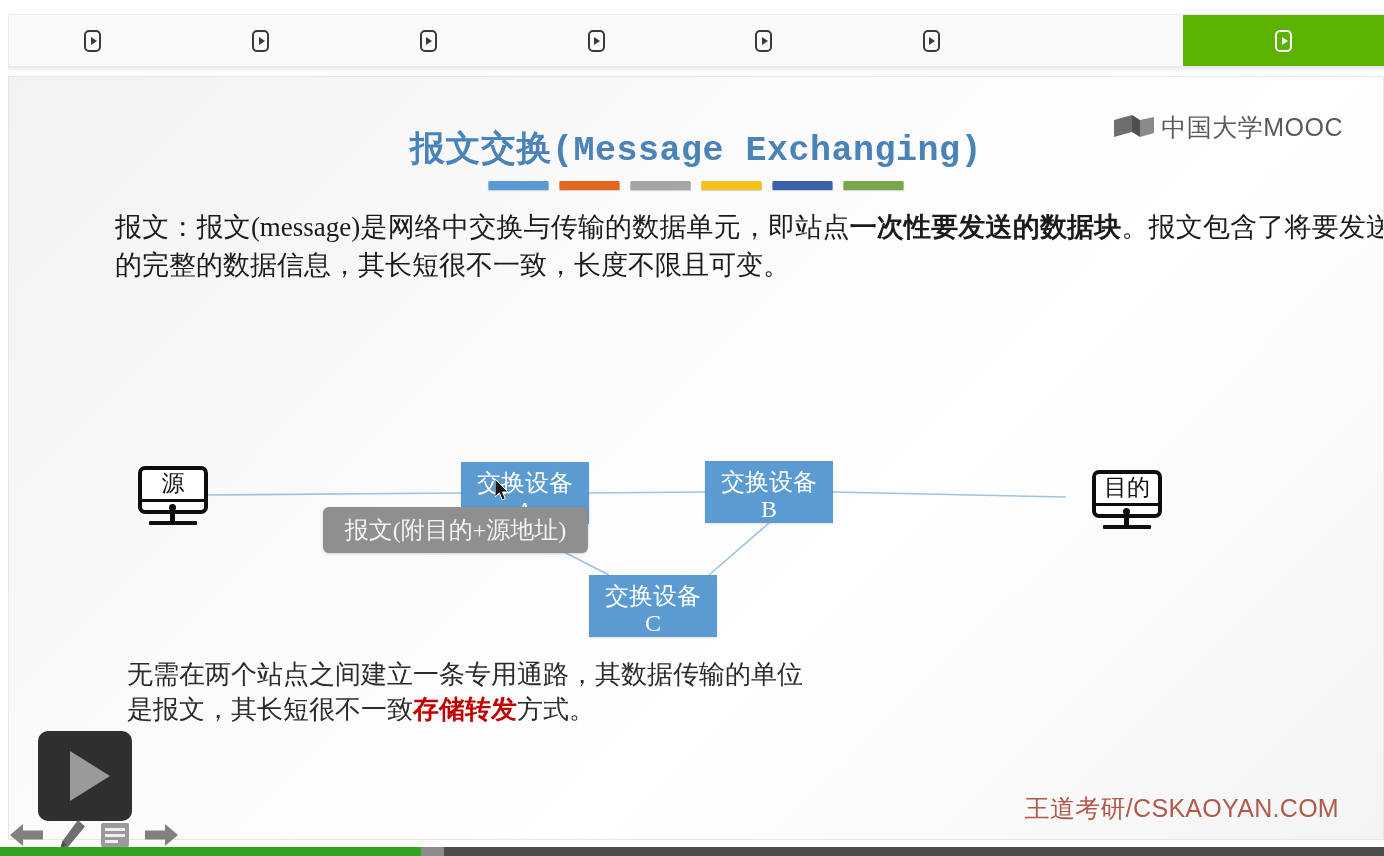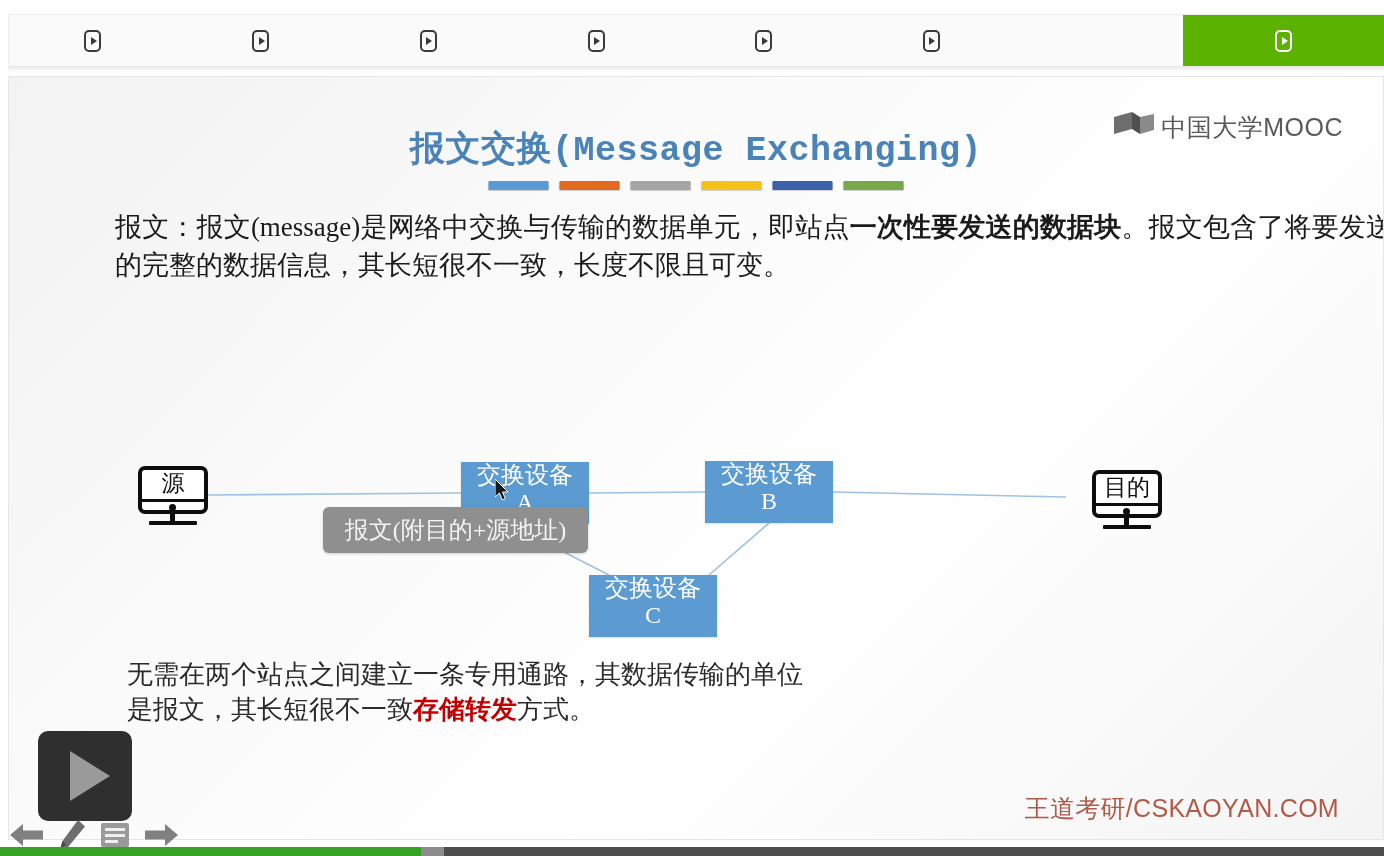--- a/index.html
+++ b/index.html
@@ -88,20 +88,21 @@
     box-sizing: border-box;
     overflow: hidden;
   }
 
   
   .mooc-logo {
     position: absolute;
     right: 40px;
     top: 34px;
     display: flex;
+    align-items: center;
     gap: 7px;
   }
   .mooc-mark { width: 40px; height: 27px; display:block; }
   .mooc-text {
     font-size: 25px;
     color: #595959;
     letter-spacing: 0.5px;
     font-family: "Liberation Sans", sans-serif;
   }
 
@@ -193,21 +194,21 @@
   }
   .diagram svg { display: block; }
 
   .node-box {
     position: absolute;
     background: #5b9bd1;
     color: #ffffff;
     display: flex;
     flex-direction: column;
     align-items: center;
-    justify-content: flex-start;
+    justify-content: flex-end;
     font-family: "Liberation Serif", "DejaVu Serif", serif;
     font-size: 24px;
     line-height: 1.12;
     box-shadow: 0 1px 2px rgba(0,0,0,0.12);
   }
   .node-a { left: 452px; top: 95px; width: 128px; height: 62px; }
   .node-b { left: 696px; top: 94px; width: 128px; height: 62px; }
   .node-c { left: 580px; top: 208px; width: 128px; height: 62px; }
 
   .endpoint {

